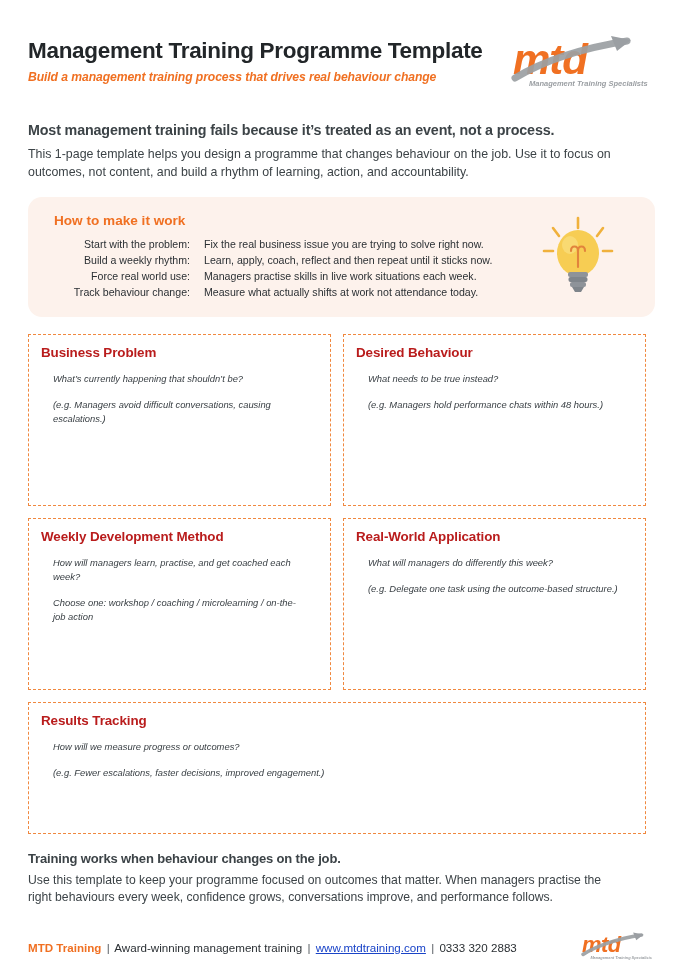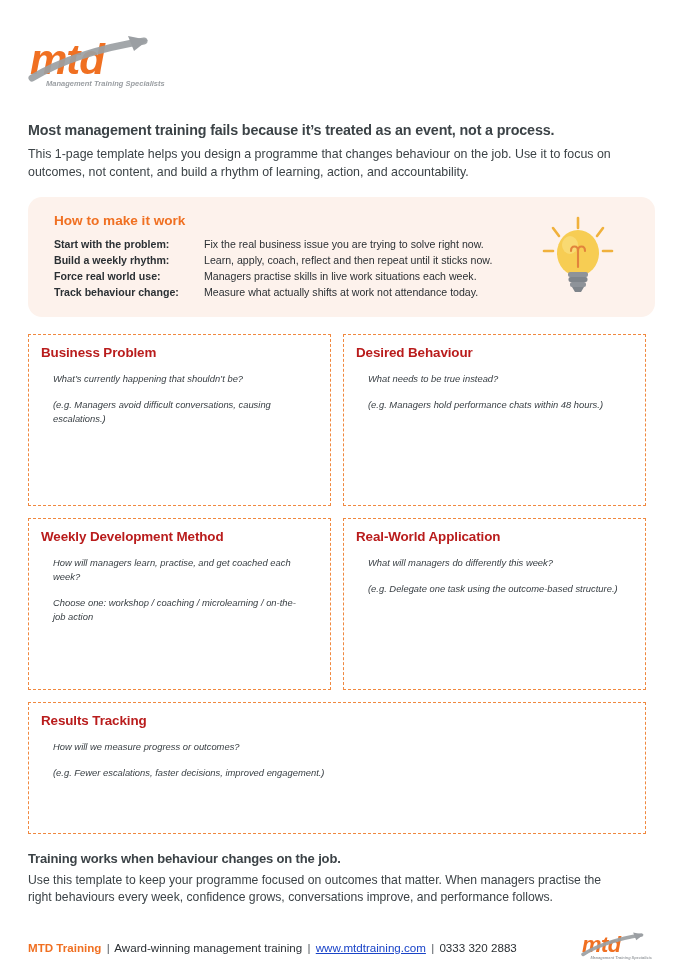--- a/index.html
+++ b/index.html
@@ -95,24 +95,25 @@
     border-collapse: collapse;
   }
   .tip-table td {
     font-size: 10.6px;
     color: #2b3034;
     padding: 1.1px 0;
     vertical-align: top;
     line-height: 1.3;
   }
   .tip-label {
-    font-weight: bold;
+    font-weight: normal;
     white-space: nowrap;
     padding-right: 14px !important;
     width: 136px;
+    text-align: right;
   }
   .bulb-wrap {
     flex: 0 0 auto;
     margin-right: 18px;
     margin-left: 10px;
   }
 
   
   .grid {
     margin-top: 17px;
@@ -187,20 +188,24 @@
     color: #1a44c8;
     text-decoration: underline;
   }
 </style>
 </head>
 <body>
 
 <div class="page">
 
   <div class="header">
+    <div class="header-text">
+      <h1 class="title">Management Training Programme Template</h1>
+      <p class="subtitle">Build a management training process that drives real behaviour change</p>
+    </div>
     <div class="logo-wrap">
       <svg width="142" height="56" viewBox="0 0 142 56">
         <g font-family="Liberation Sans, sans-serif">
           <text x="2" y="40" font-size="42" font-weight="bold" font-style="italic" fill="#f07022" letter-spacing="-1">mtd</text>
           <path d="M4 44 C 34 26, 72 14, 116 7" stroke="#9b9fa3" stroke-width="7" fill="none" stroke-linecap="round" opacity="0.92"></path>
           <path d="M100 2 L120 6 L106 17 Z" fill="#9b9fa3"></path>
           <text x="18" y="52" font-size="7.5" font-style="italic" font-weight="bold" fill="#9b9fa3">Management Training Specialists</text>
         </g>
       </svg>
     </div>

